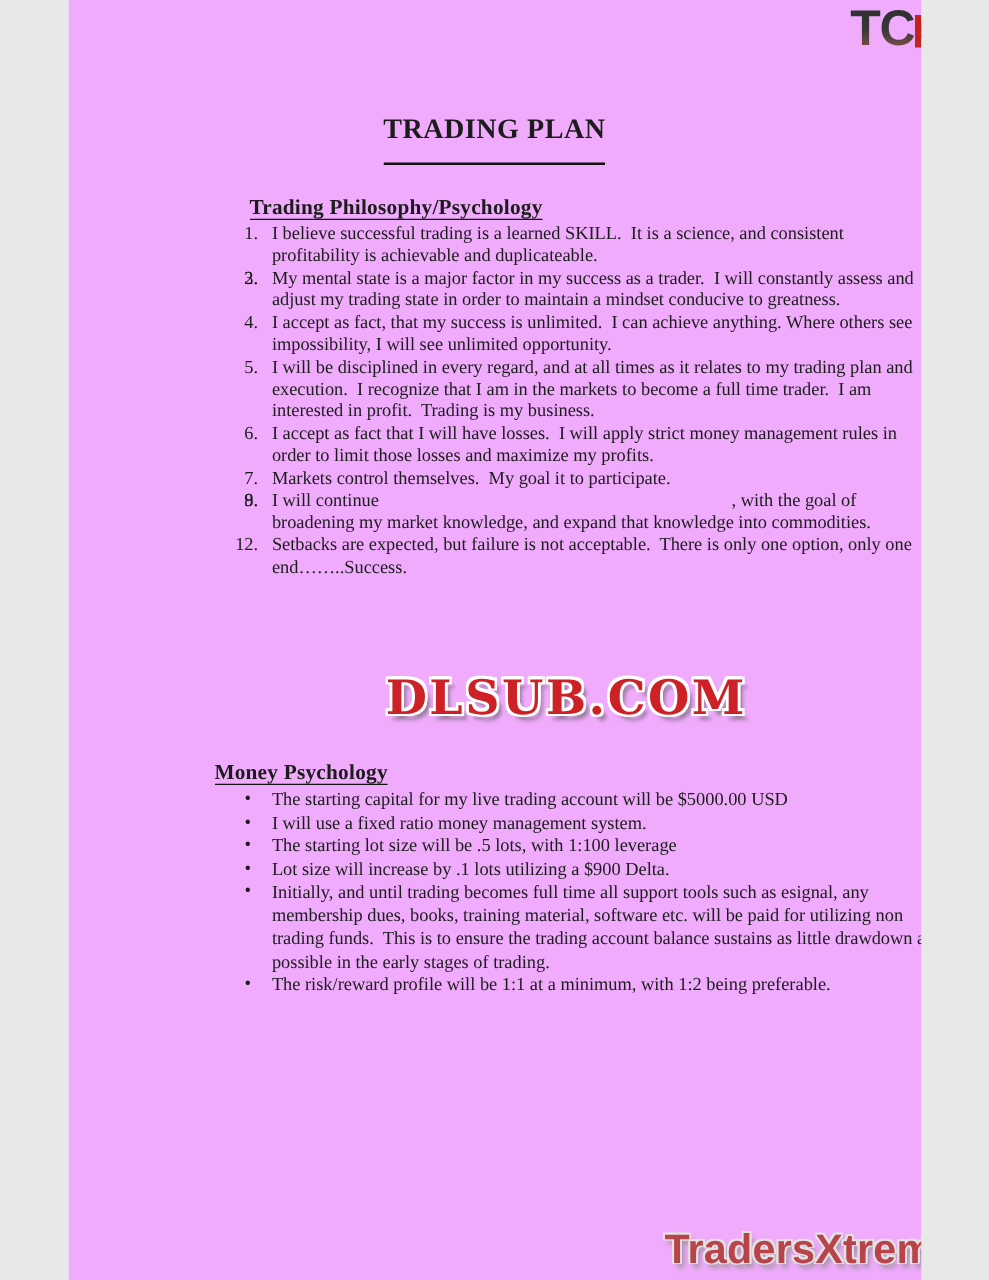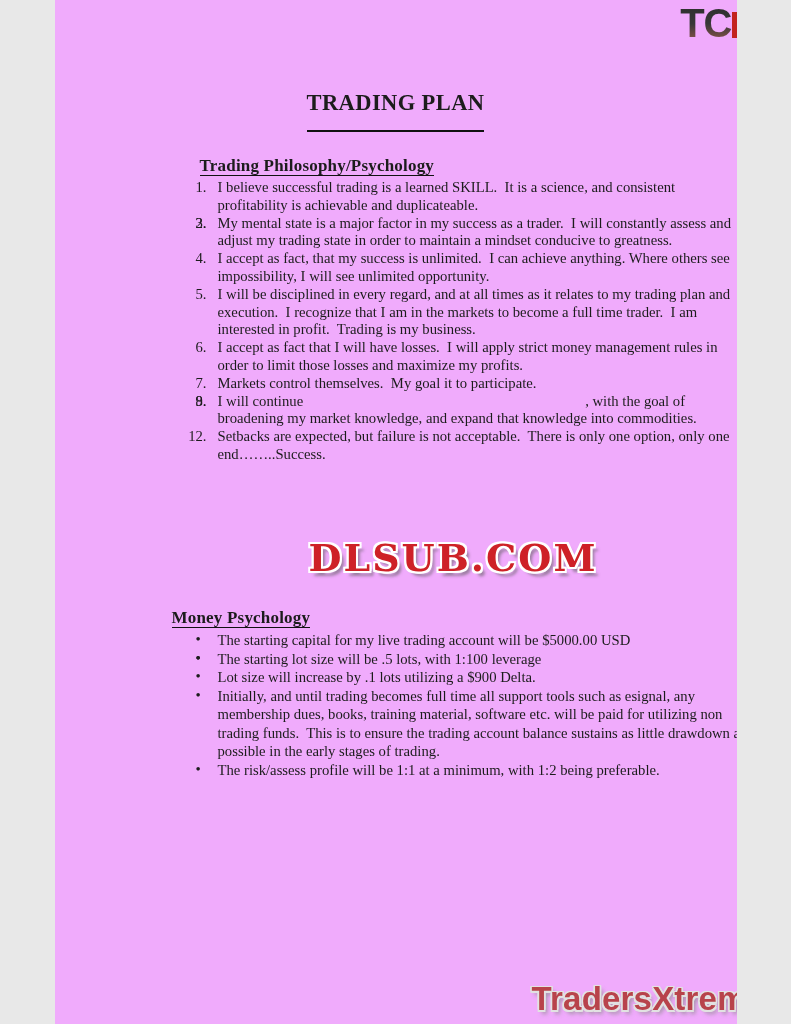--- a/index.html
+++ b/index.html
@@ -132,22 +132,22 @@
     <li><span class="num">9.</span><span>I will continue</span><span class="covered-gap"></span><span>, with the goal of</span><br><span>broadening my market knowledge, and expand that knowledge into commodities.</span></li>
     <li><span class="num">12.</span><span>Setbacks are expected, but failure is not acceptable.  There is only one option, only one end……..Success.</span></li>
   </ol>
 
   <div class="watermark">DLSUB.COM</div>
 
   <div class="section-heading heading-money"><span>Money Psychology</span></div>
 
   <ul class="bullet-list">
     <li><span class="bullet">•</span><span>The starting capital for my live trading account will be $5000.00 USD</span></li>
-    <li><span class="bullet">•</span></li>
+    <li><span class="bullet">•</span><span>I will use a fixed ratio money management system.</span></li>
     <li><span class="bullet">•</span><span>The starting lot size will be .5 lots, with 1:100 leverage</span></li>
     <li><span class="bullet">•</span><span>Lot size will increase by .1 lots utilizing a $900 Delta.</span></li>
     <li><span class="bullet">•</span><span>Initially, and until trading becomes full time all support tools such as esignal, any membership dues, books, training material, software etc. will be paid for utilizing non trading funds.  This is to ensure the trading account balance sustains as little drawdown as possible in the early stages of trading.</span></li>
-    <li><span class="bullet">•</span><span>The risk/assess profile will be 1:1 at a minimum, with 1:2 being preferable.</span></li>
+    <li><span class="bullet">•</span><span>The risk/reward profile will be 1:1 at a minimum, with 1:2 being preferable.</span></li>
   </ul>
 
   <div class="footer-logo">TradersXtreme.com</div>
 
 </div>
 
 </body></html>

